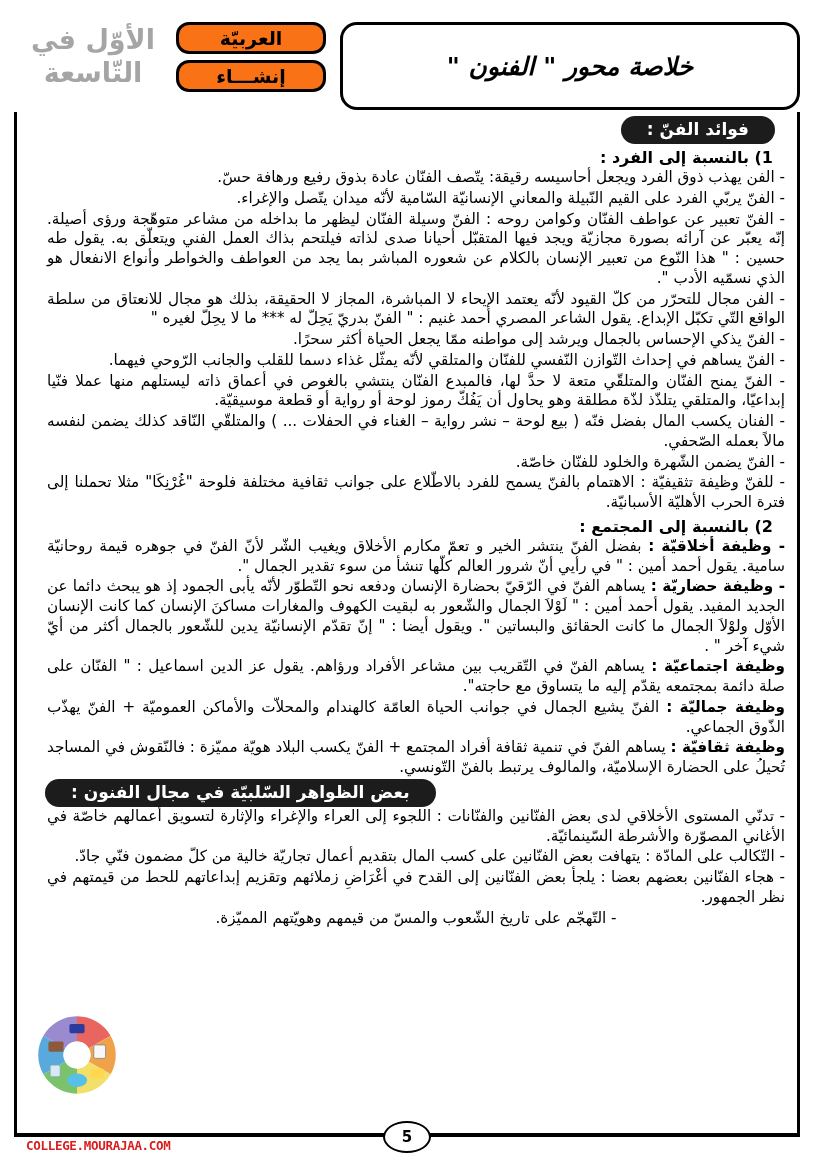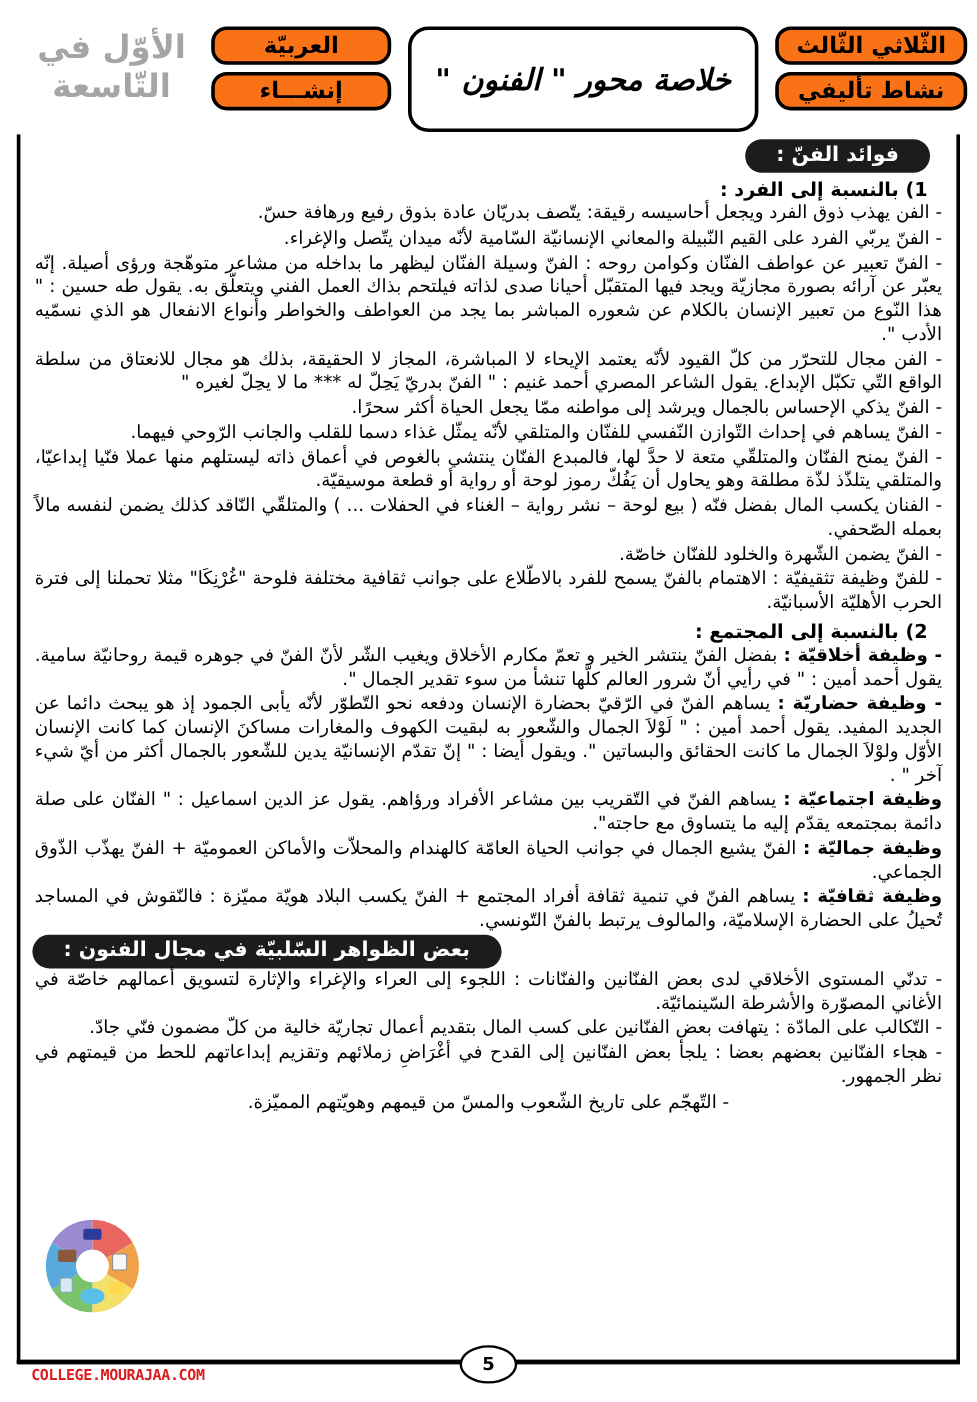--- a/index.html
+++ b/index.html
@@ -107,21 +107,21 @@
   .frame {
     position: absolute;
     top: 112px;
     left: 14px;
     right: 14px;
     bottom: 32px;
     border-right: 3px solid #000;
     border-left: 3px solid #000;
     border-bottom: 3px solid #000;
     box-sizing: border-box;
-    padding: 4px 10px 6px 10px;
+    padding: 4px 10px 6px 28px;
     overflow: hidden;
   }
 
   .section-banner-row {
     display: flex;
     justify-content: flex-start;
     padding-right: 12px;
   }
   .section-banner-row.center { justify-content: flex-end; padding-right: 0; }
 
@@ -209,24 +209,20 @@
     height: 84px;
   }
 </style>
 </head>
 <body>
 
 <div class="page">
 
   <div class="header">
 
-    <div class="term-stack">
-      <div class="pill">الثّلاثي الثّالث</div>
-      <div class="pill">نشاط تأليفي</div>
-    </div>
 
     <div class="title-box">
       <span class="title-text">خلاصة محور " الفنون "</span>
     </div>
 
     <div class="subject-stack">
       <div class="pill">العربيّة</div>
       <div class="pill wide-letter">إنشـــاء</div>
     </div>
 
@@ -238,21 +234,21 @@
   </div>
 
   <div class="frame">
 
     <div class="section-banner-row">
       <span class="banner">فوائد الفنّ :</span>
     </div>
 
     <div class="subhead">1) بالنسبة إلى الفرد :</div>
 
-    <p class="line">- الفن يهذب ذوق الفرد ويجعل أحاسيسه رقيقة: يتّصف بدريّان عادة بذوق رفيع ورهافة حسّ.</p>
+    <p class="line">- الفن يهذب ذوق الفرد ويجعل أحاسيسه رقيقة: يتّصف الفنّان عادة بذوق رفيع ورهافة حسّ.</p>
     <p class="line">- الفنّ يربّي الفرد على القيم النّبيلة والمعاني الإنسانيّة السّامية لأنّه ميدان يتّصل والإغراء.</p>
     <p class="line">- الفنّ تعبير عن عواطف الفنّان وكوامن روحه : الفنّ وسيلة الفنّان ليظهر ما بداخله من مشاعر متوهّجة ورؤى أصيلة. إنّه يعبّر عن آرائه بصورة مجازيّة ويجد فيها المتقبّل أحيانا صدى لذاته فيلتحم بذاك العمل الفني ويتعلّق به. يقول طه حسين : " هذا النّوع من تعبير الإنسان بالكلام عن شعوره المباشر بما يجد من العواطف والخواطر وأنواع الانفعال هو الذي نسمّيه الأدب ".</p>
     <p class="line">- الفن مجال للتحرّر من كلّ القيود لأنّه يعتمد الإيحاء لا المباشرة، المجاز لا الحقيقة، بذلك هو مجال للانعتاق من سلطة الواقع التّي تكبّل الإبداع. يقول الشاعر المصري أحمد غنيم :  " الفنّ بدريّ يَحِلّ له  ***  ما لا يحِلّ لغيره "</p>
     <p class="line">- الفنّ يذكي الإحساس بالجمال ويرشد إلى مواطنه ممّا يجعل الحياة أكثر سحرًا.</p>
     <p class="line">- الفنّ يساهم في إحداث التّوازن النّفسي للفنّان  والمتلقي لأنّه يمثّل غذاء دسما للقلب والجانب الرّوحي فيهما.</p>
     <p class="line">- الفنّ يمنح الفنّان والمتلقّي متعة لا حدَّ لها، فالمبدع الفنّان ينتشي بالغوص في أعماق ذاته ليستلهم منها عملا فنّيا إبداعيّا، والمتلقي يتلذّذ لذّة مطلقة وهو يحاول أن يَفُكّ رموز لوحة أو رواية أو قطعة موسيقيّة.</p>
     <p class="line">- الفنان يكسب المال بفضل فنّه ( بيع لوحة – نشر رواية – الغناء في الحفلات ... ) والمتلقّي النّاقد كذلك يضمن لنفسه مالاً بعمله الصّحفي.</p>
     <p class="line">- الفنّ يضمن الشّهرة والخلود للفنّان خاصّة.</p>
     <p class="line">- للفنّ وظيفة تثقيفيّة : الاهتمام بالفنّ يسمح للفرد بالاطّلاع على جوانب ثقافية مختلفة فلوحة "غُرْنِكَا" مثلا تحملنا إلى فترة الحرب الأهليّة الأسبانيّة.</p>
 

